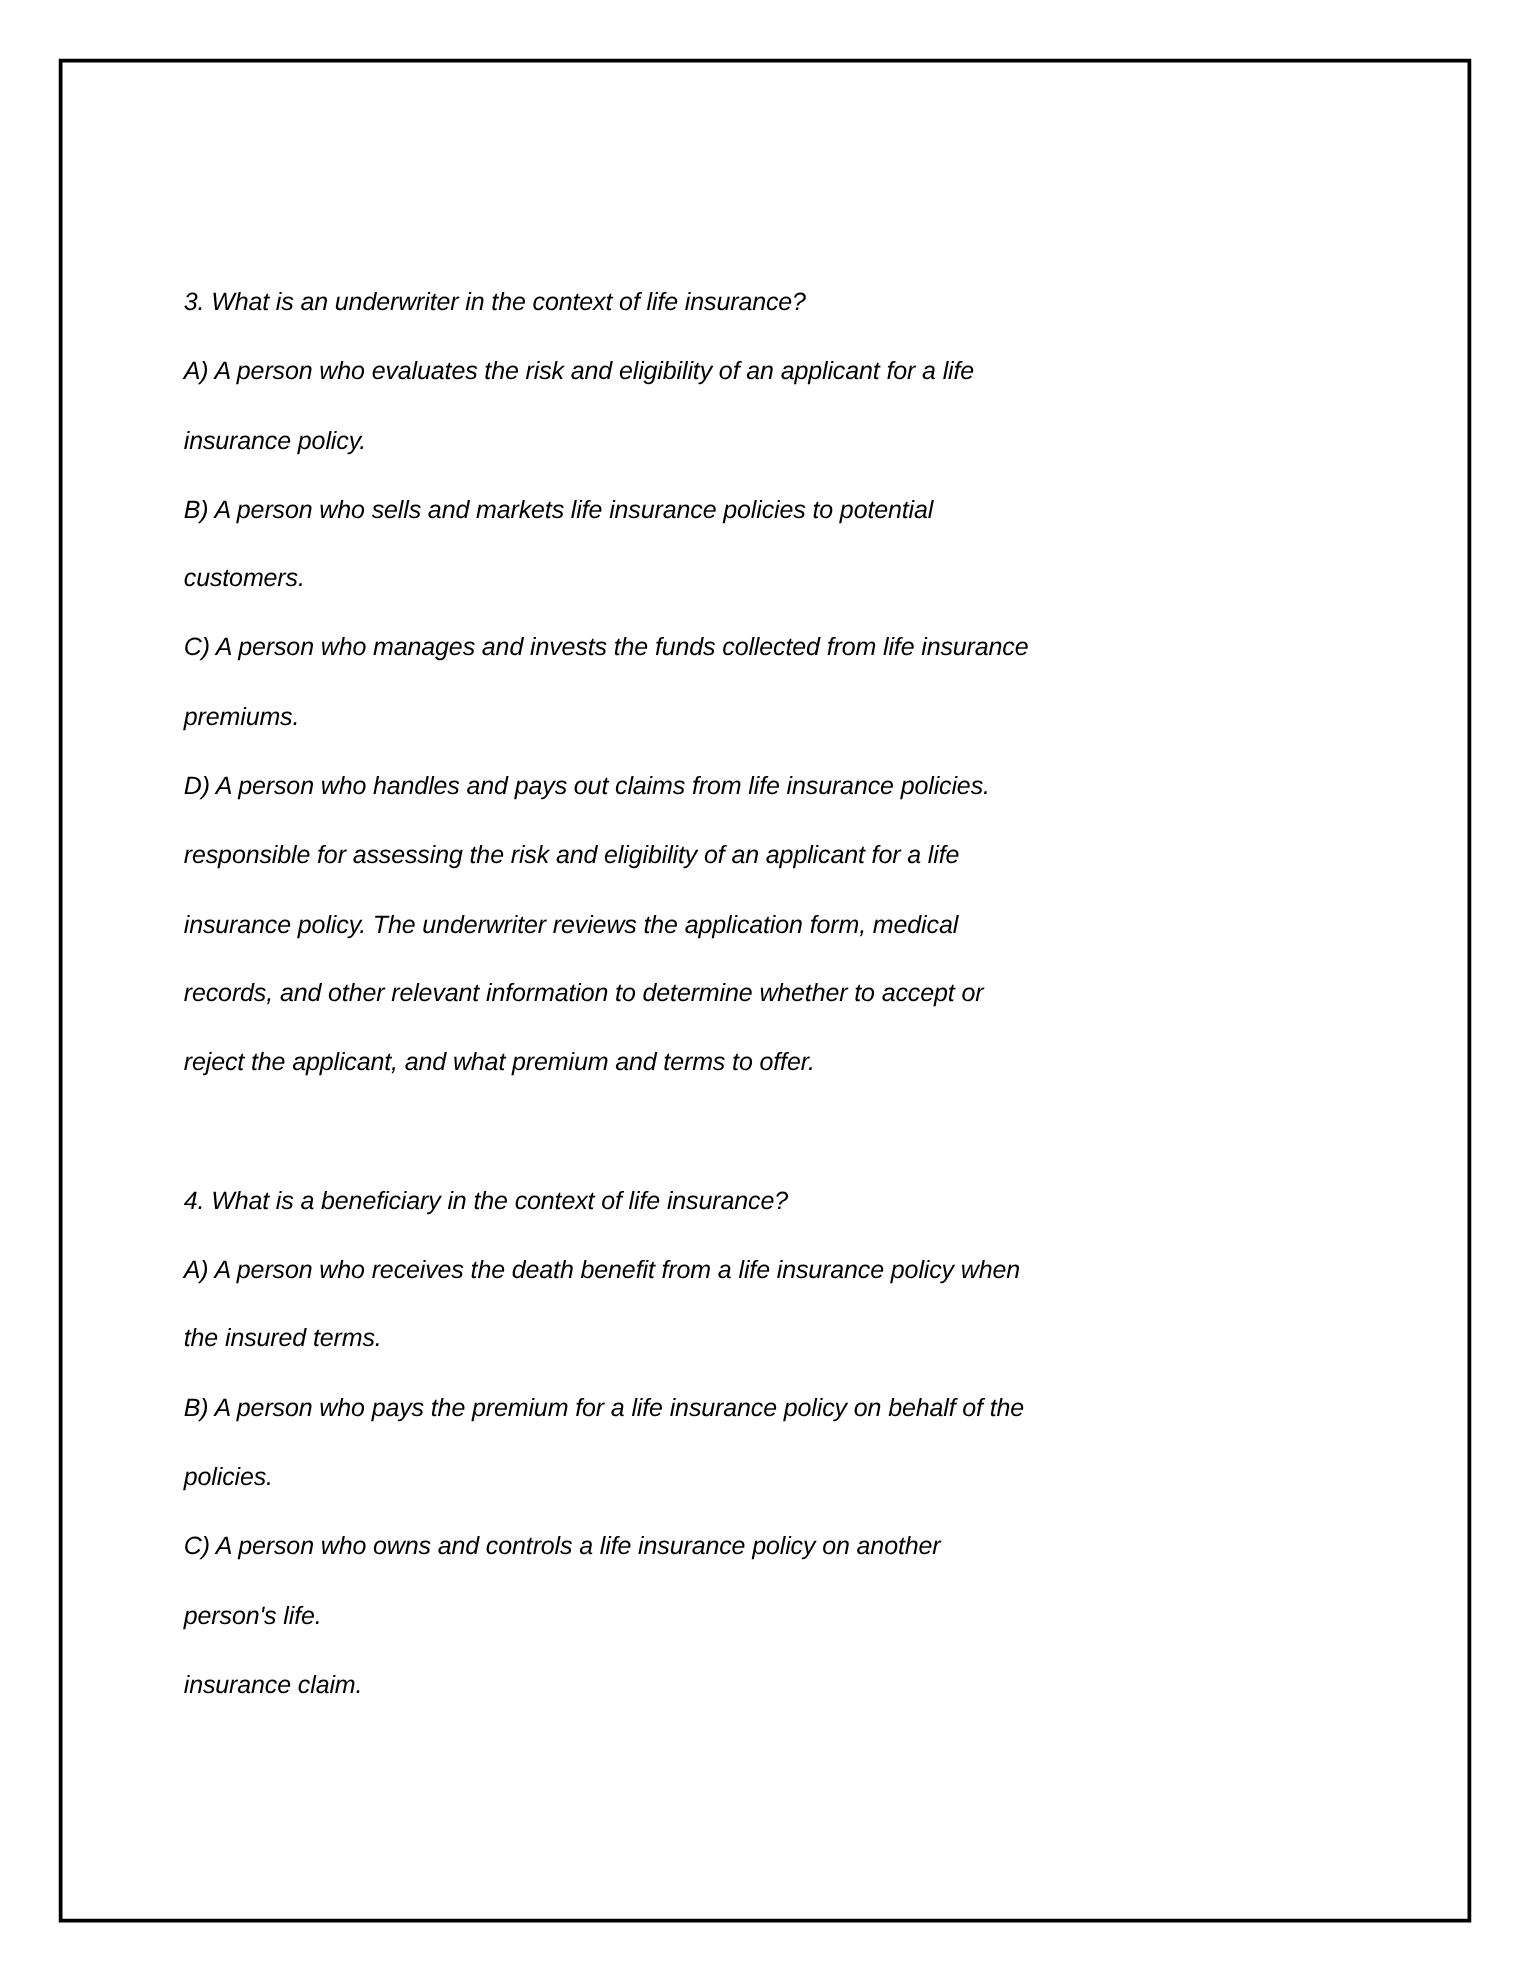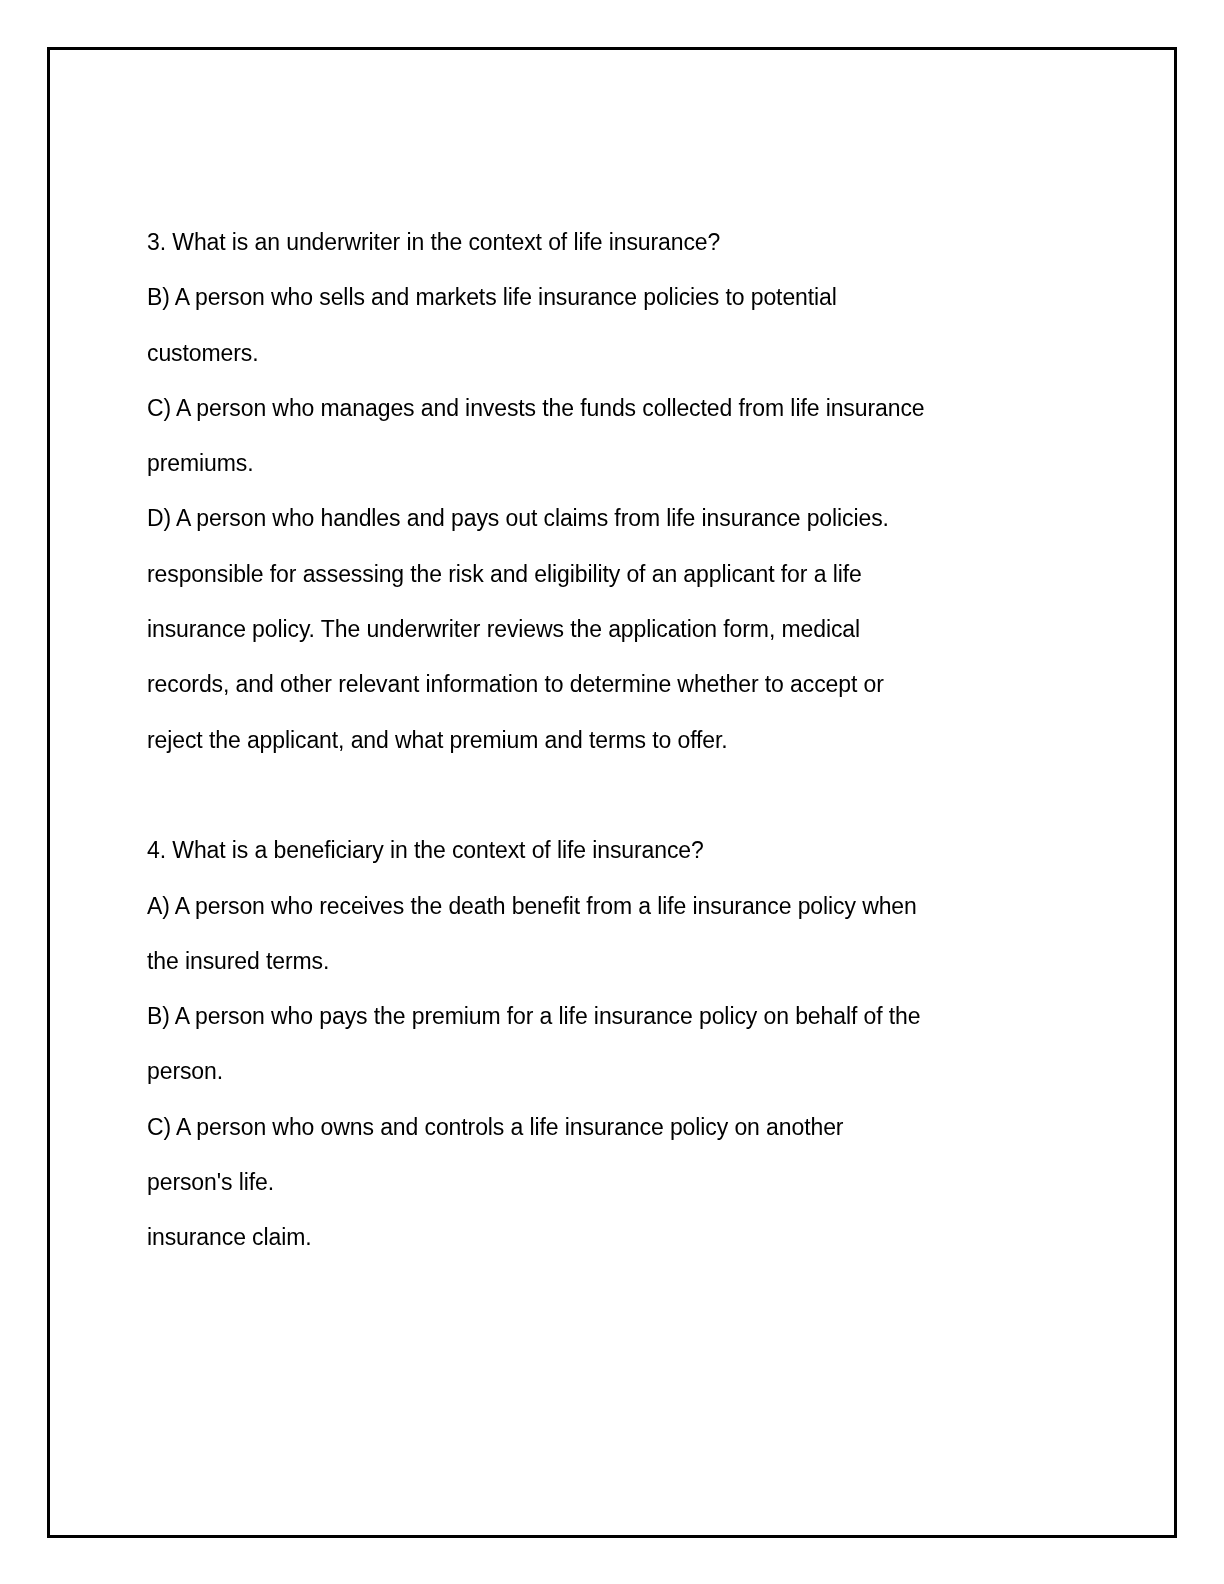--- a/index.html
+++ b/index.html
@@ -27,39 +27,44 @@
   .content {
     position: absolute;
     left: 147px;
     top: 227px;
     width: 1000px;
   }
   .line {
     display: block;
     height: 55.3px;
     line-height: 30px;
-    font-size: 23px;
+    font-size: 20px;
     white-space: nowrap;
     letter-spacing: -0.1px;
+    font-style: italic;
   }
   .blank {
     display: block;
     height: 55.3px;
   }
 </style>
 </head>
 <body>
 
 <div class="page-frame"></div>
 
 <div class="content">
 
   <div>
     <span class="line">3. What is an underwriter in the context of life insurance?</span>
 
+    <div>
+      <span class="line">A) A person who evaluates the risk and eligibility of an applicant for a life</span>
+      <span class="line">insurance policy.</span>
+    </div>
     <div>
       <span class="line">B) A person who sells and markets life insurance policies to potential</span>
       <span class="line">customers.</span>
     </div>
     <div>
       <span class="line">C) A person who manages and invests the funds collected from life insurance</span>
       <span class="line">premiums.</span>
     </div>
     <div>
       <span class="line">D) A person who handles and pays out claims from life insurance policies.</span>
@@ -78,21 +83,21 @@
 
   <div>
     <span class="line">4. What is a beneficiary in the context of life insurance?</span>
 
     <div>
       <span class="line">A) A person who receives the death benefit from a life insurance policy when</span>
       <span class="line">the insured terms.</span>
     </div>
     <div>
       <span class="line">B) A person who pays the premium for a life insurance policy on behalf of the</span>
-      <span class="line">person.</span>
+      <span class="line">policies.</span>
     </div>
     <div>
       <span class="line">C) A person who owns and controls a life insurance policy on another</span>
       <span class="line">person's life.</span>
     </div>
     <div>
       <span class="line">insurance claim.</span>
     </div>
   </div>
 

